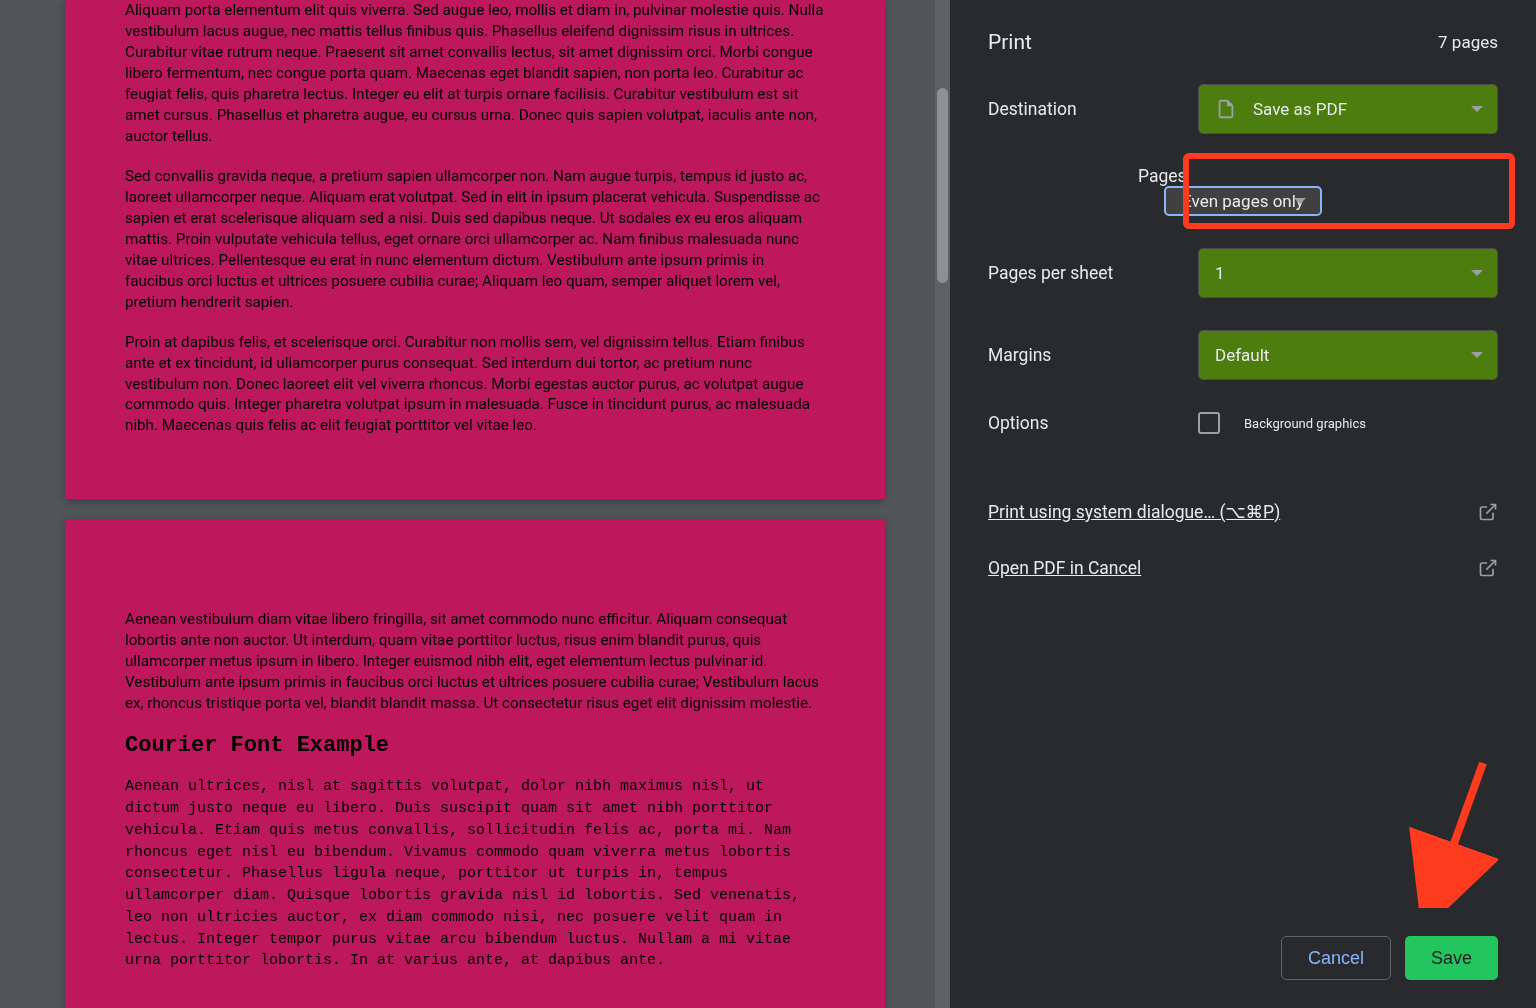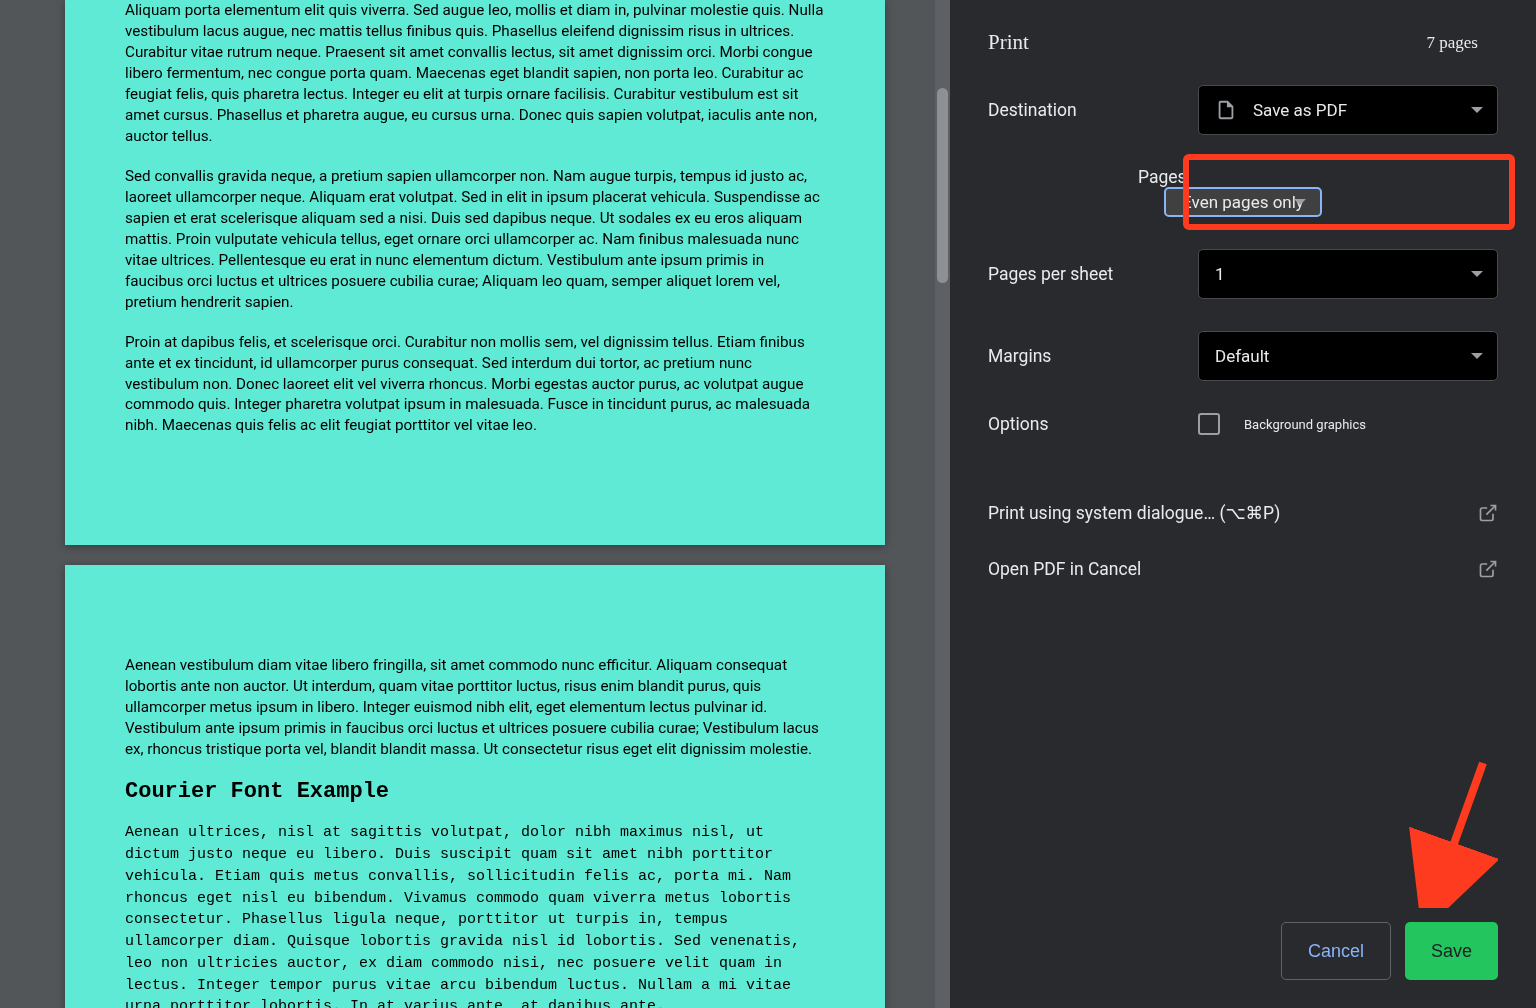--- a/index.html
+++ b/index.html
@@ -19,24 +19,24 @@
       position: absolute;
       left: 0;
       top: 0;
       width: 950px;
       height: 1008px;
       background: #525659;
       overflow-y: auto;
     }
     .page {
       width: 820px;
-      background: #5eead4;
+      background: #be185d;
       margin: 0 auto 20px;
       box-shadow: 0 2px 8px rgba(0,0,0,0.3);
-      padding: 0 60px 90px 60px;
+      padding: 0 60px 44px 60px;
       position: relative;
     }
     .page1 {
       margin-top: 0;
       padding-top: 0;
     }
     .page2 {
       padding-top: 90px;
     }
     .body-text {
@@ -84,22 +84,21 @@
       width: 586px;
       height: 1008px;
       background: #292a2d;
       color: #e8eaed;
       padding: 0;
     }
     .sidebar-header {
       display: flex;
       justify-content: space-between;
       align-items: center;
-      padding: 30px 58px 30px 38px;
-      font-family: Liberation Serif, serif;
+      padding: 30px 38px 30px 38px;
     }
     .print-title {
       font-size: 21px;
       color: #e8eaed;
       font-weight: 400;
     }
     .page-count {
       font-size: 17px;
       color: #e8eaed;
     }
@@ -111,21 +110,21 @@
       position: relative;
     }
     .setting-label {
       width: 210px;
       font-size: 17.5px;
       color: #e8eaed;
       font-weight: 400;
     }
     .dropdown {
       flex: 1;
-      background: #000000;
+      background: #4d7c0f;
       border: 1px solid #4a4b4e;
       border-radius: 5px;
       height: 50px;
       display: flex;
       align-items: center;
       padding: 0 16px;
       position: relative;
       cursor: pointer;
       color: #e8eaed;
       font-size: 17px;
@@ -187,39 +186,40 @@
     .checkbox-label {
       font-size: 13px;
       color: #e8eaed;
     }
     .link-row {
       display: flex;
       justify-content: space-between;
       align-items: center;
       padding: 18px 38px;
       cursor: pointer;
+      text-decoration: underline;
     }
     .link-text {
       font-size: 17.5px;
       color: #e8eaed;
     }
     .link-icon {
       width: 20px;
       height: 20px;
       color: #9aa0a6;
     }
     .footer-buttons {
       position: absolute;
       bottom: 28px;
       right: 38px;
       display: flex;
       gap: 14px;
     }
     .btn {
-      height: 58px;
+      height: 44px;
       padding: 0 26px;
       border-radius: 5px;
       font-size: 18px;
       cursor: pointer;
       display: flex;
       align-items: center;
       justify-content: center;
       border: none;
     }
     .btn-cancel {

